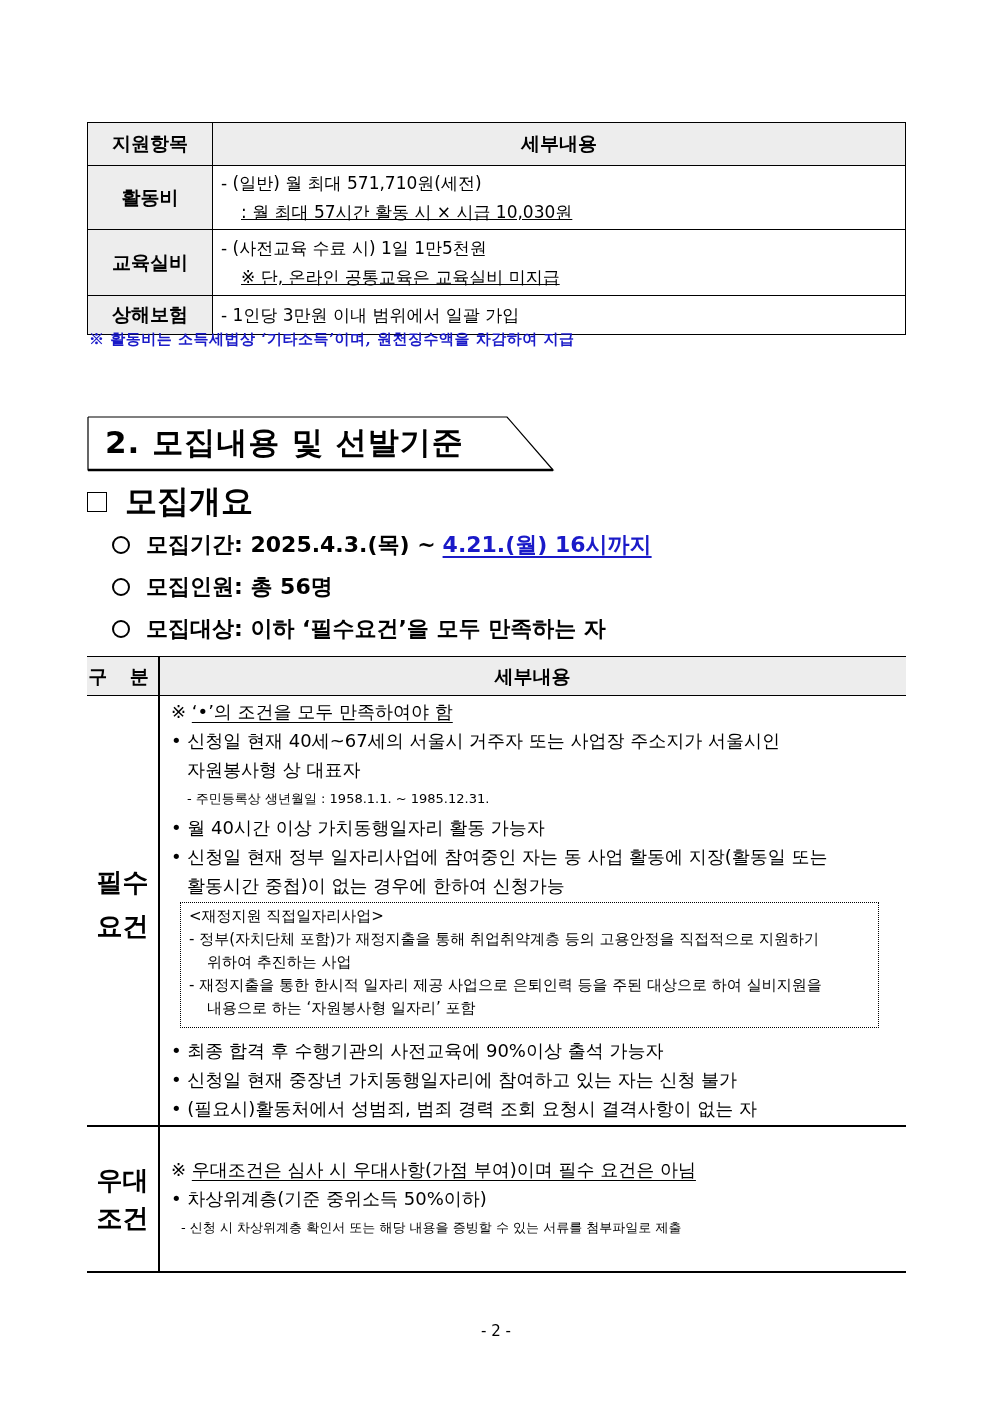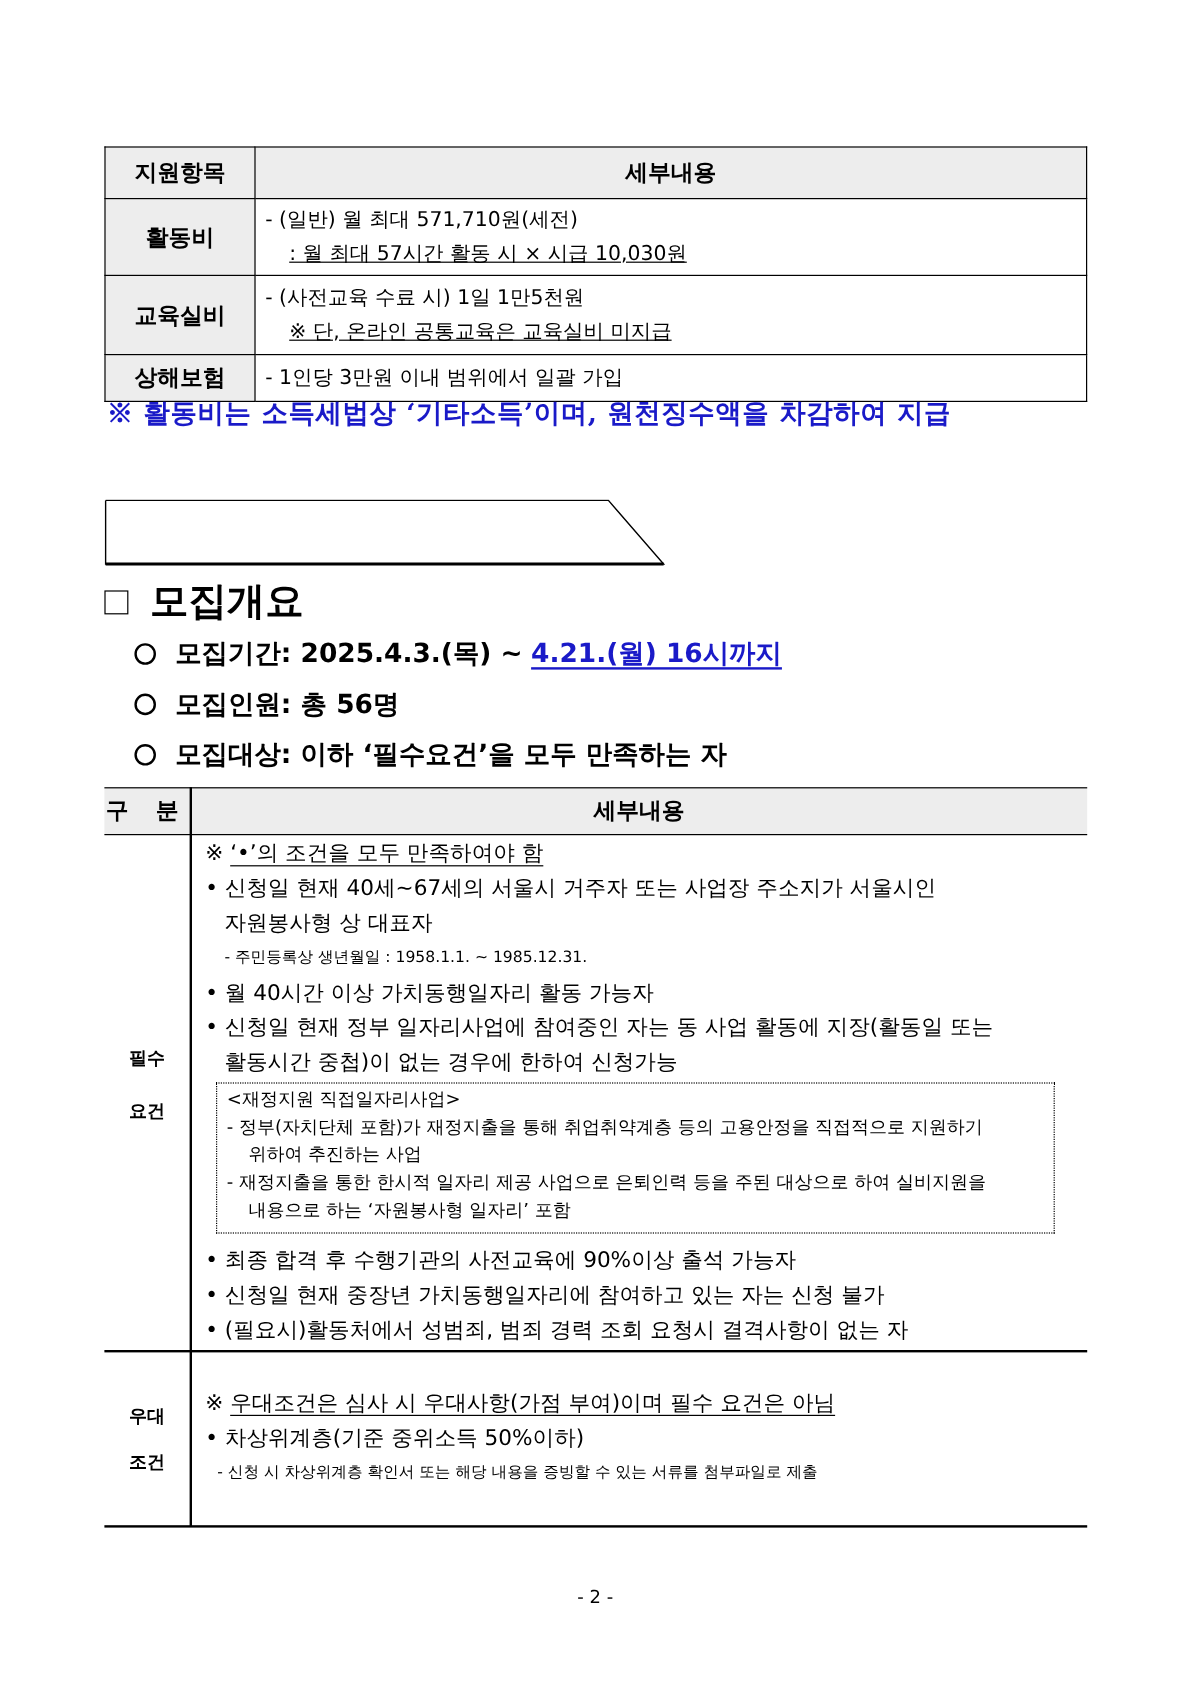--- a/index.html
+++ b/index.html
@@ -20,21 +20,21 @@
   }
   table.t1 .hdr { background: #ededed; height: 30px; font-size: 19px; font-weight: bold; text-align: center; font-weight: normal; }
   table.t1 .lbl { background: #ededed; text-align: center; font-size: 19px; font-weight: bold; width: 112px; }
   table.t1 .cell { padding: 2px 0 2px 8px; font-size: 17px; line-height: 29px; }
   table.t1 .sub { padding-left: 20px; display: block; text-decoration: underline; }
   .row1 { height: 64px; }
   .row2 { height: 66px; margin-left: 11px; }
   .row3 { height: 34px; }
 
   .note-blue {
-    left: 89px; top: 330px; font-size: 22px; color: #1a1ac8; font-weight: bold;
+    left: 89px; top: 330px; font-size: 15px; color: #1a1ac8; font-weight: bold;
     font-family: "DejaVu Serif", "Liberation Serif", serif; letter-spacing: 0.5px;
   }
 
   
   .sec-title {
     left: 87px; top: 416px; width: 466px; height: 54px;
   }
   .sec-title svg { position: absolute; left: 0; top: 0; }
   .sec-title .txt {
     position: absolute; left: 18px; top: 6px; font-size: 31px; font-weight: bold; letter-spacing: 1px;
@@ -52,21 +52,21 @@
   
   .t2 { position: absolute; left: 87px; top: 656px; width: 819px; }
   .t2-hdr {
     position: absolute; left: 0; top: 0; width: 819px; height: 38px; background: #ededed;
     border-top: 1.5px solid #000; border-bottom: 1.5px solid #000;
   }
   .t2-hdr .c1 { position: absolute; left: 0; top: 0; width: 71px; height: 24px; text-align: center; line-height: 38px; font-size: 19px; font-weight: bold; letter-spacing: 8px; }
   .t2-hdr .c2 { position: absolute; left: 72px; top: 0; right: 0; height: 38px; text-align: center; line-height: 38px; font-size: 19px; font-weight: bold; }
   .vline { position: absolute; left: 71px; width: 1.5px; background: #000; }
   .hline { position: absolute; left: 0; width: 819px; height: 1.5px; background: #000; }
-  .t2 .lbl2 { position: absolute; left: 0; width: 71px; text-align: center; font-size: 15px; font-weight: bold; line-height: 36px; }
+  .t2 .lbl2 { position: absolute; left: 0; width: 71px; text-align: center; font-size: 26px; font-weight: bold; line-height: 36px; }
   .t2 .content { position: absolute; left: 84px; right: 4px; font-size: 18px; line-height: 29px; }
   .t2 .content .ln { white-space: nowrap; }
   .t2 .content .ind { padding-left: 16px; }
   .t2 .content .dash { padding-left: 14px; font-size: 13px; }
   .u { text-decoration: underline; text-underline-offset: 4px; }
 
   .dotbox {
     position: absolute; left: 93px; width: 699px; top: 246px; height: 126px;
     border: 1.2px dotted #000; padding: 2px 8px; box-sizing: border-box;
     font-size: 15px; line-height: 23px;
@@ -107,20 +107,21 @@
 </tbody>
   </table>
 
 <div class="abs note-blue">※ 활동비는 소득세법상 ‘기타소득’이며, 원천징수액을 차감하여 지급</div>
 
 <div class="abs sec-title">
   <svg width="470" height="56">
     <polyline points="1,1 420,1 466,54 1,54 1,1" fill="none" stroke="#000" stroke-width="1.2"></polyline>
     <line x1="1" y1="54" x2="466" y2="54" stroke="#000" stroke-width="2.5"></line>
   </svg>
+  <span class="txt">2. 모집내용 및 선발기준</span>
 </div>
 
 <div class="abs sub-head">
   <span class="box"></span>
   <span>모집개요</span>
 </div>
 
 <div class="abs bullet-line" style="top:530px">
   <span class="circ"></span>
   <span>모집기간: 2025.4.3.(목) ~ </span>

